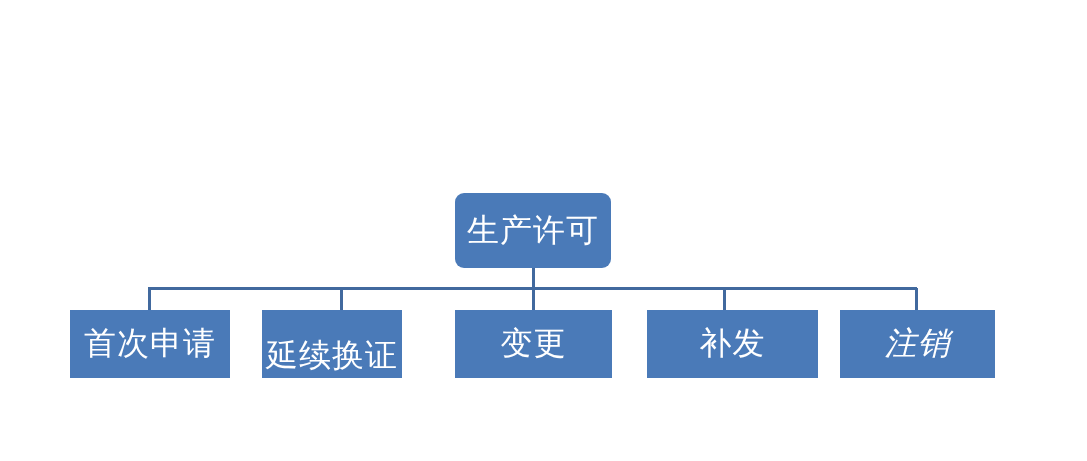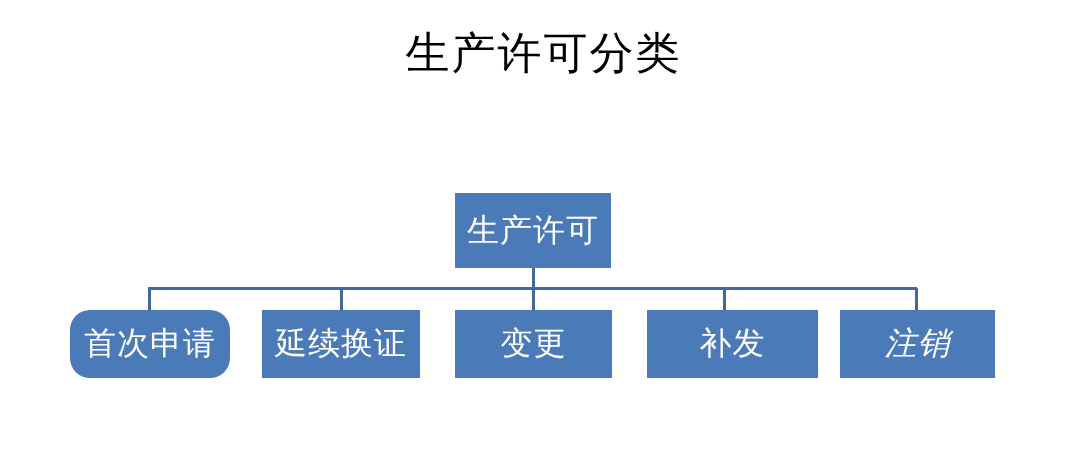--- a/index.html
+++ b/index.html
@@ -50,49 +50,49 @@
     white-space: nowrap;
     letter-spacing: 1px;
     z-index: 3;
   }
   .node-root {
     left: 455px;
     top: 193px;
     width: 156px;
     height: 75px;
     font-size: 32px;
+    border-radius: 9px;
   }
   .node-leaf {
     top: 310px;
     height: 68px;
     font-size: 32px;
   }
-  .leaf-0 { left: 70px;  width: 160px; border-radius: 20px; }
-  .leaf-1 { left: 262px; width: 158px; }
+  .leaf-0 { left: 70px;  width: 160px; }
+  .leaf-1 { left: 262px; width: 140px; align-items: flex-end; }
   .leaf-2 { left: 455px; width: 157px; }
   .leaf-3 { left: 647px; width: 171px; }
   .leaf-4 { left: 840px; width: 155px; font-style: italic; }
 
   
   .connector-layer {
     position: absolute;
     left: 0;
     top: 0;
     width: 1087px;
     height: 461px;
     z-index: 1;
     pointer-events: none;
   }
 </style>
 </head>
 <body>
 
 <div id="canvas">
 
-  <div class="chart-title">生产许可分类</div>
 
   <svg class="connector-layer" width="1087" height="461" viewBox="0 0 1087 461">
     <g stroke="#41699e" stroke-width="3" fill="none" shape-rendering="crispEdges">
 
       <line x1="533" y1="268" x2="533" y2="289"></line>
 
       <line x1="148" y1="288" x2="917" y2="288"></line>
 
       <line x1="149" y1="288" x2="149" y2="310"></line>
       <line x1="341" y1="288" x2="341" y2="310"></line>

